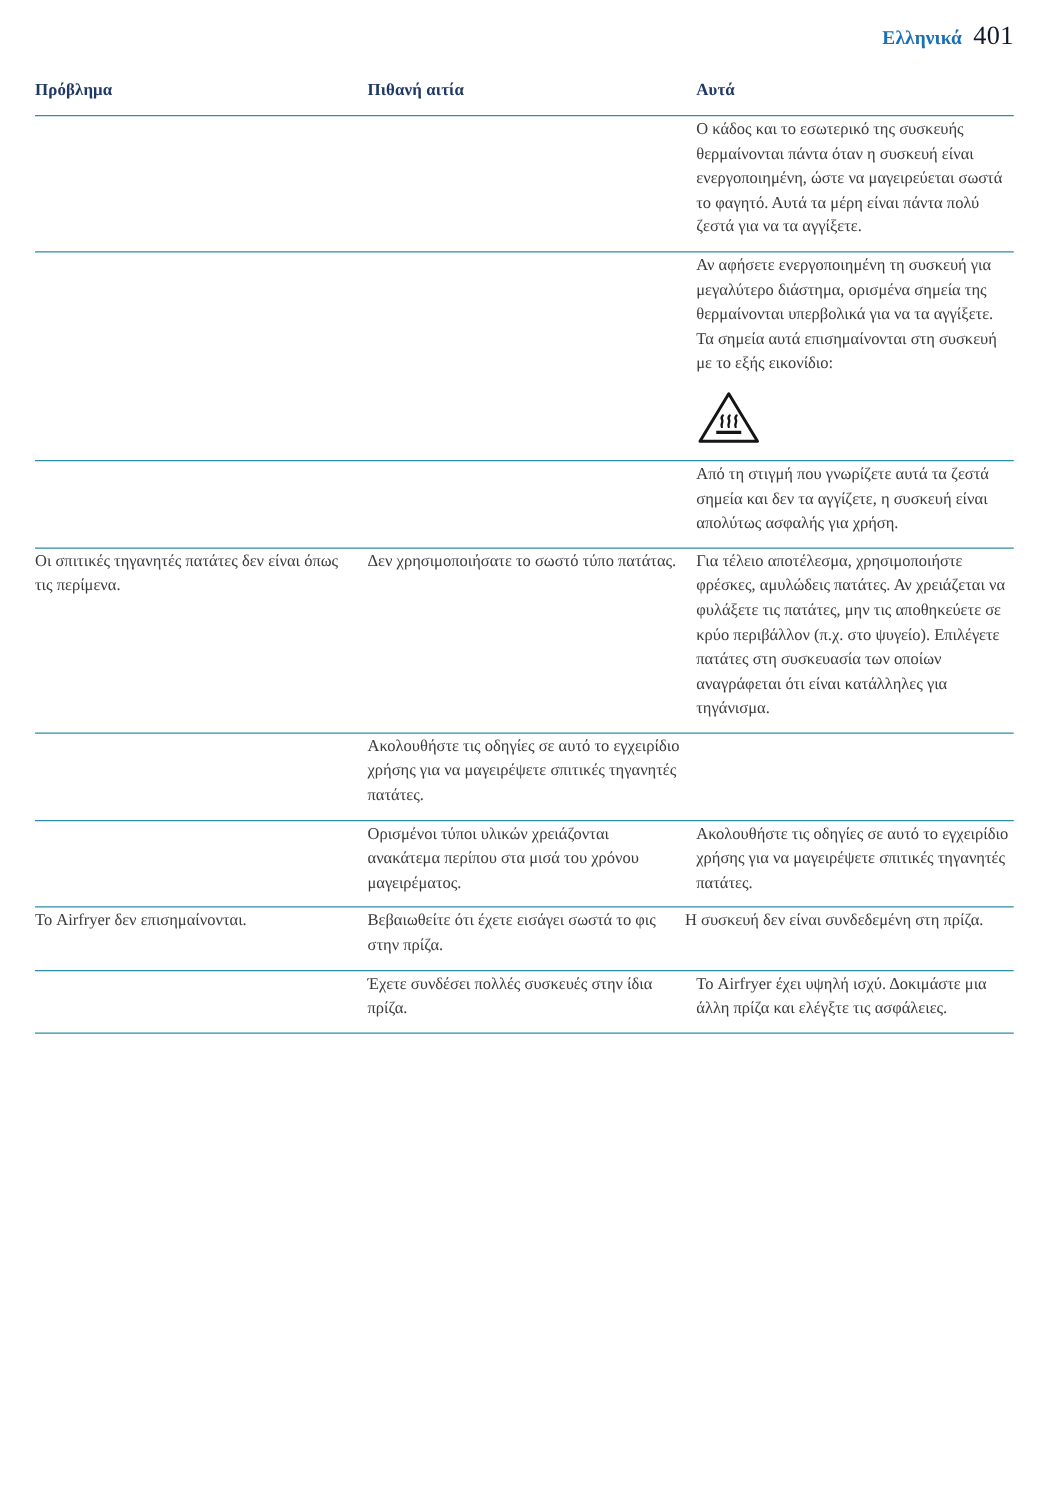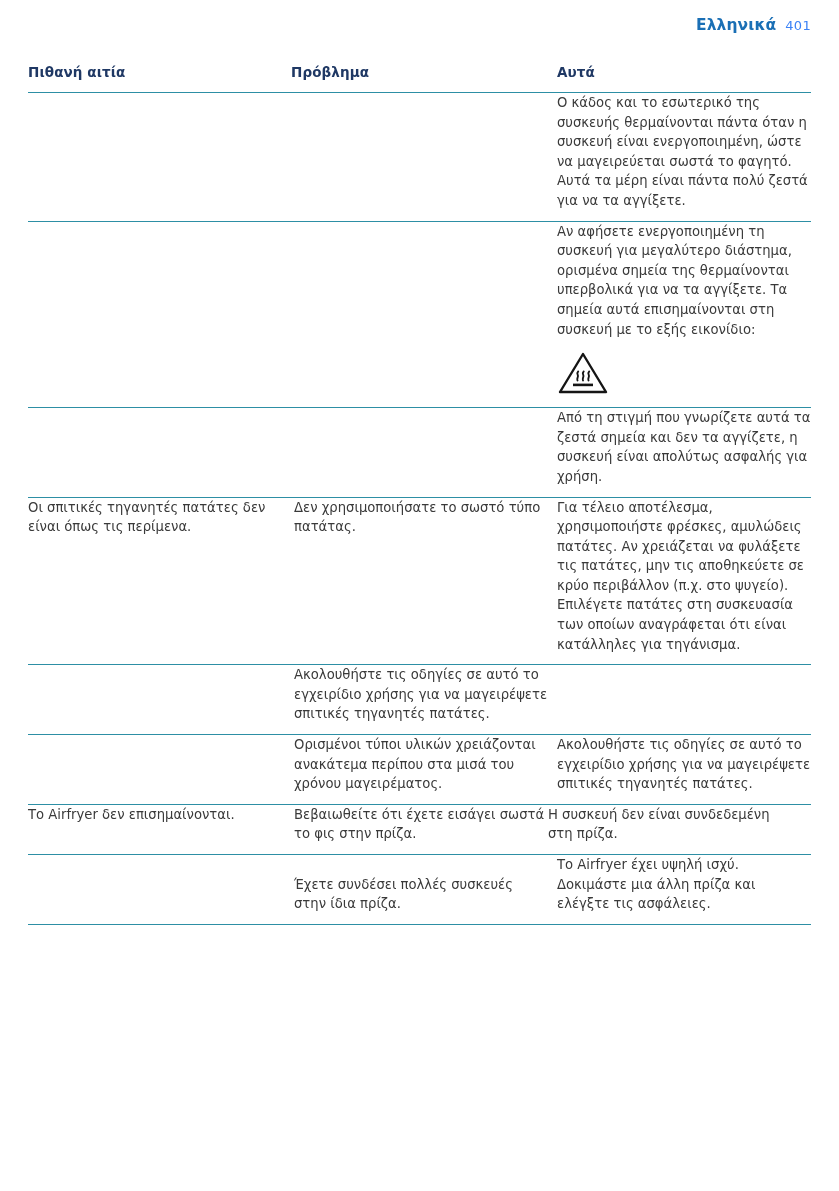--- a/index.html
+++ b/index.html
@@ -12,41 +12,42 @@
     height: 1191px;
     position: relative;
     font-family: "DejaVu Sans", "Liberation Sans", sans-serif;
     -webkit-font-smoothing: antialiased;
   }
   .page {
     position: relative;
     width: 839px;
     height: 1055px;
     overflow: hidden;
+    font-family: Liberation Serif, serif;
   }
 
   
   .page-header {
     position: absolute;
     top: 16px;
     right: 28px;
     display: flex;
     align-items: baseline;
     gap: 9px;
   }
   .header-lang {
     font-size: 15.5px;
     font-weight: bold;
     color: #1a6fb5;
     letter-spacing: 0.1px;
   }
   .header-pageno {
-    font-size: 13px;
+    font-size: 21px;
     font-weight: normal;
-    color: #3b82f6;
+    color: #0f172a;
     letter-spacing: 0.3px;
   }
 
   
   .table {
     position: absolute;
     left: 28px;
     top: 64px;
     width: 783px;
   }
@@ -107,22 +108,22 @@
 <div class="page">
 
   <div class="page-header">
     <span class="header-lang">Ελληνικά</span>
     <span class="header-pageno">401</span>
   </div>
 
   <div class="table">
 
     <div class="thead">
+      <div class="th col-1">Πρόβλημα</div>
       <div class="th col-2">Πιθανή αιτία</div>
-      <div class="th col-1">Πρόβλημα</div>
       <div class="th col-3">Αυτά</div>
     </div>
 
     <div class="row">
       <div class="cell col-1"></div>
       <div class="cell col-2"></div>
       <div class="cell col-3">Ο κάδος και το εσωτερικό της συσκευής θερμαίνονται πάντα όταν η συσκευή είναι ενεργοποιημένη, ώστε να μαγειρεύεται σωστά το φαγητό. Αυτά τα μέρη είναι πάντα πολύ ζεστά για να τα αγγίξετε.</div>
     </div>
 
     <div class="row">

